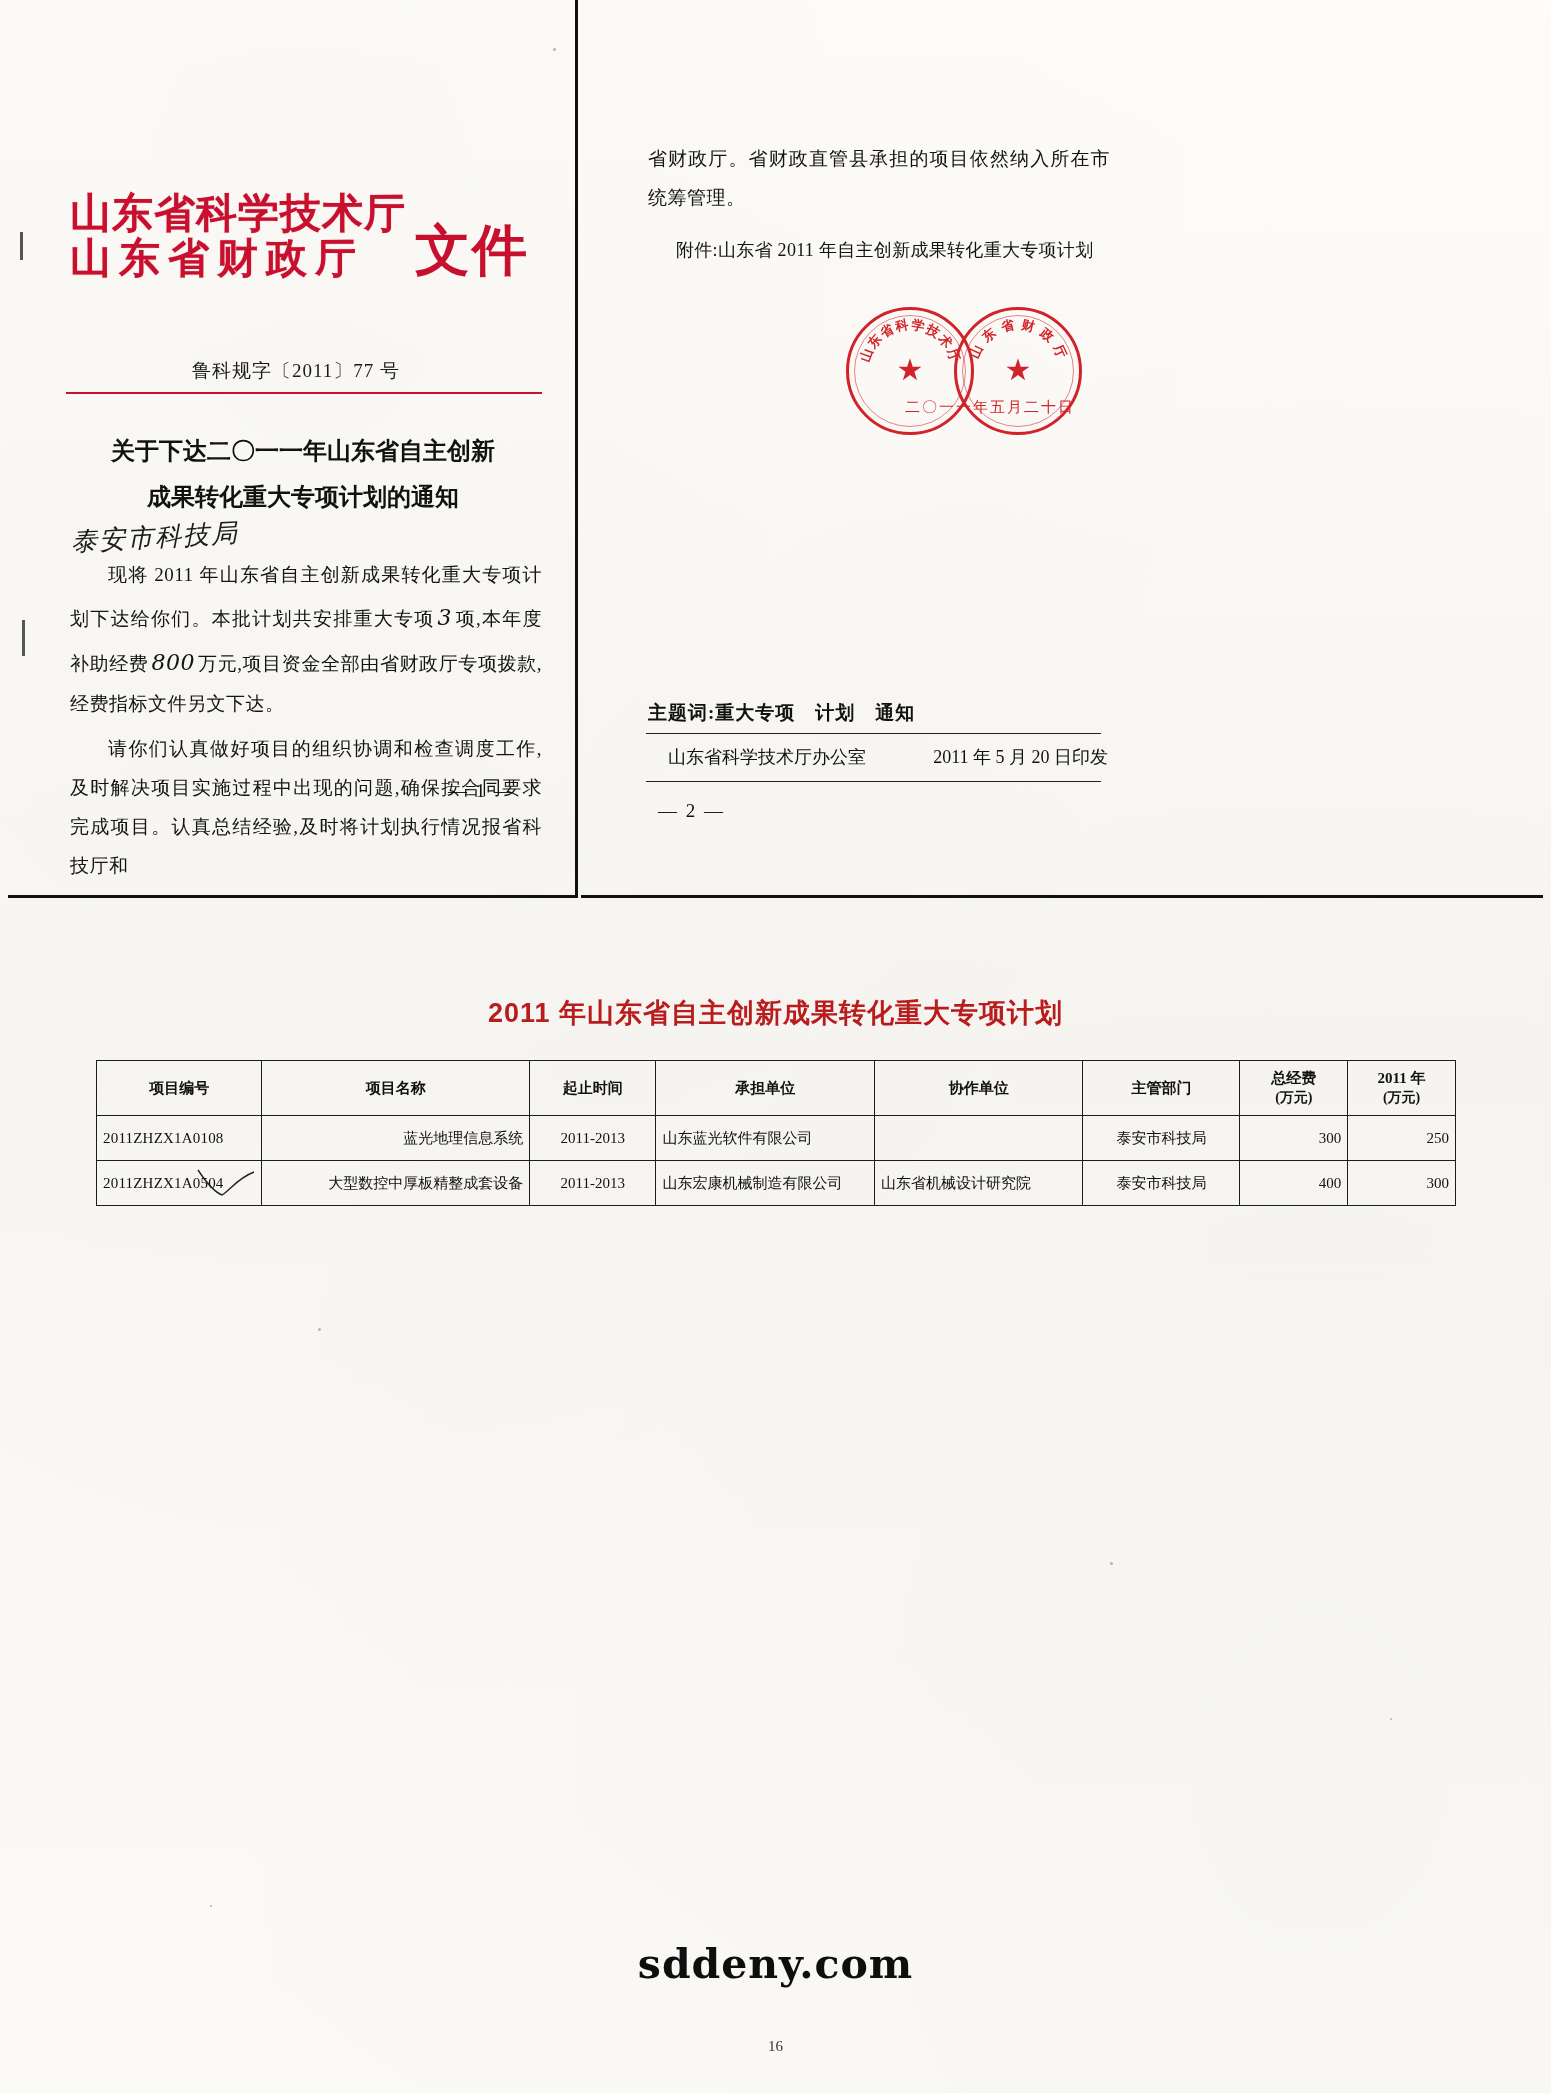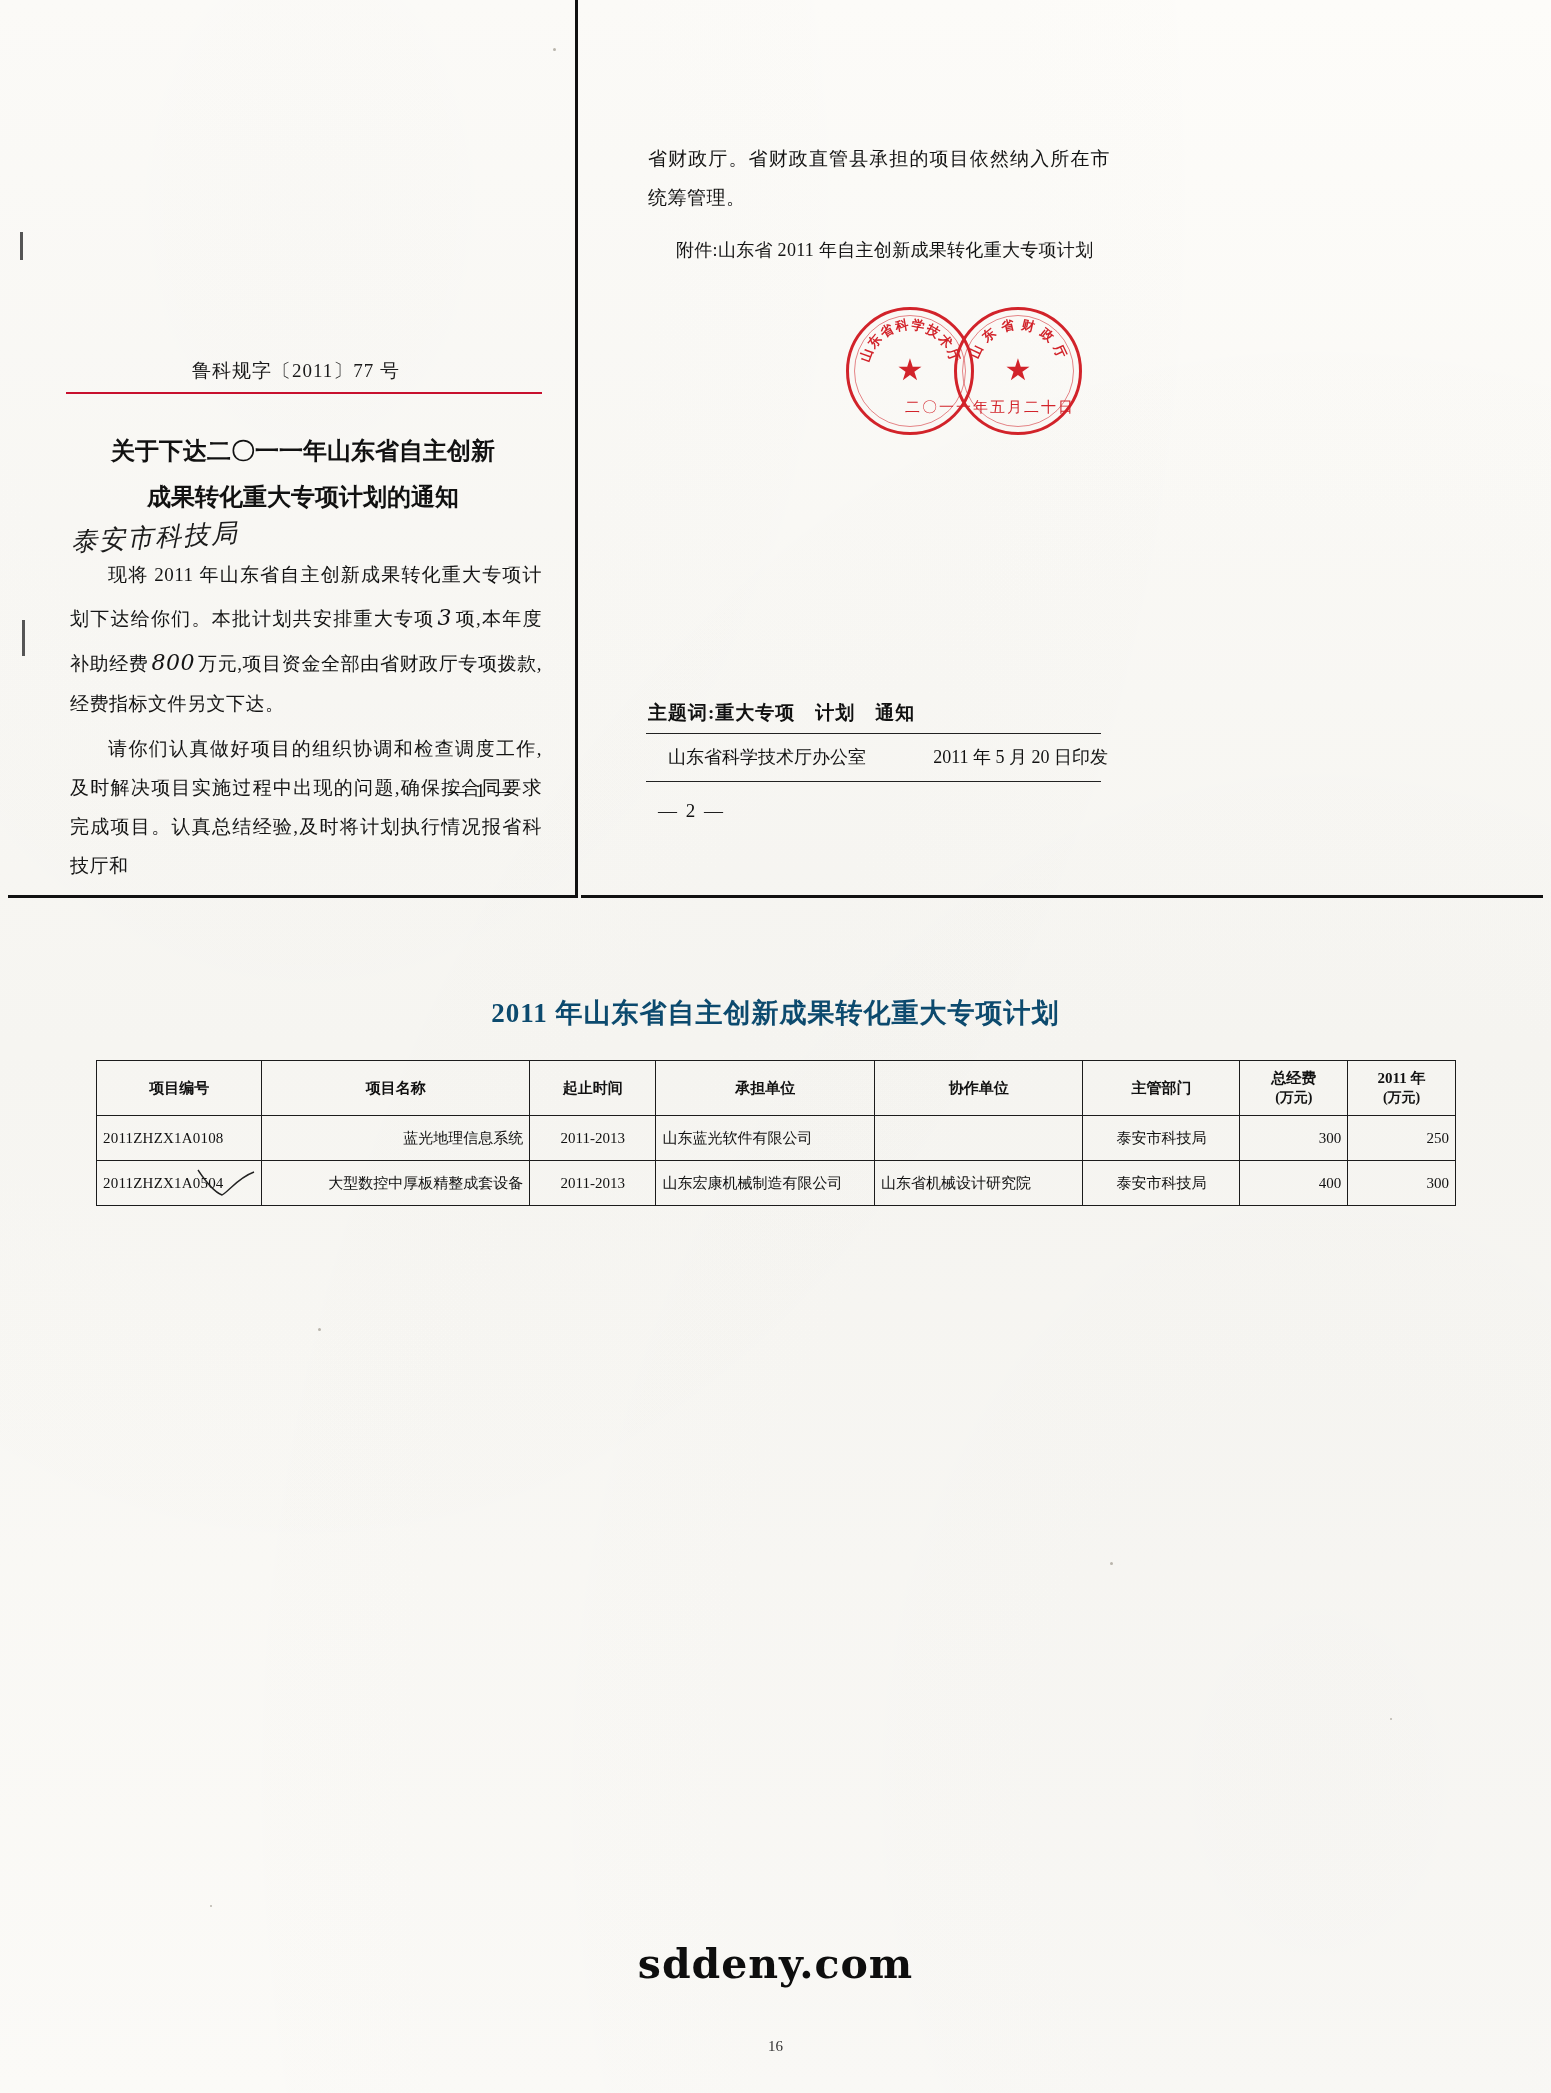--- a/index.html
+++ b/index.html
@@ -302,25 +302,25 @@
     top: 900px;
     width: 1535px;
     height: 1190px;
   }
   .table-title {
     position: absolute;
     left: 0;
     top: 95px;
     width: 1535px;
     text-align: center;
-    font-family: Liberation Serif, serif;
+    font-family: Liberation Sans, sans-serif;
     font-weight: bold;
     font-size: 27px;
     letter-spacing: 1px;
-    color: #0c4a6e;
+    color: #b91c1c;
   }
   table.plan {
     position: absolute;
     left: 88px;
     top: 160px;
     width: 1360px;
     border-collapse: collapse;
     font-size: 15px;
     color: #111;
     background: transparent;
@@ -397,20 +397,25 @@
 
   <div class="scan-top">
 
     <div class="scan-left">
       <div class="edge-mark m1"></div>
       <div class="edge-mark m2"></div>
     </div>
 
     <div class="scan-right"></div>
 
+    <div class="masthead">
+      <div class="line1">山东省科学技术厅</div>
+      <div class="line2">山东省财政厅</div>
+      <div class="doc-word">文件</div>
+    </div>
 
     <div class="doc-number">鲁科规字〔2011〕77 号</div>
     <div class="red-rule"></div>
 
     <div class="title-block">
       <div>关于下达二〇一一年山东省自主创新</div>
       <div>成果转化重大专项计划的通知</div>
     </div>
 
     <div class="handwrite-recipient">泰安市科技局</div>

